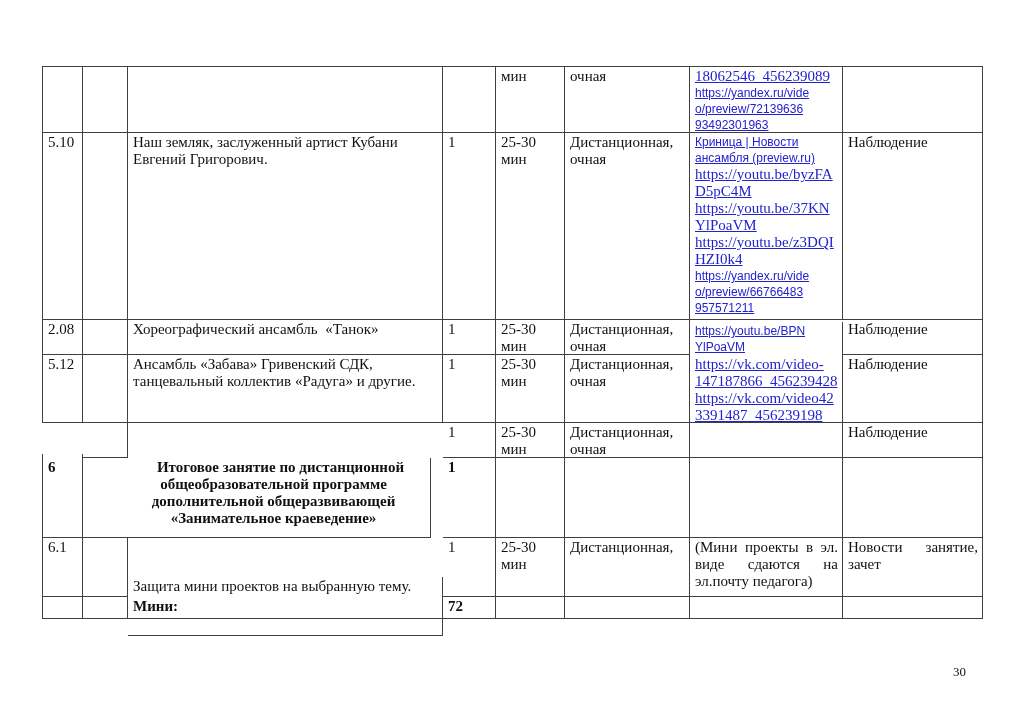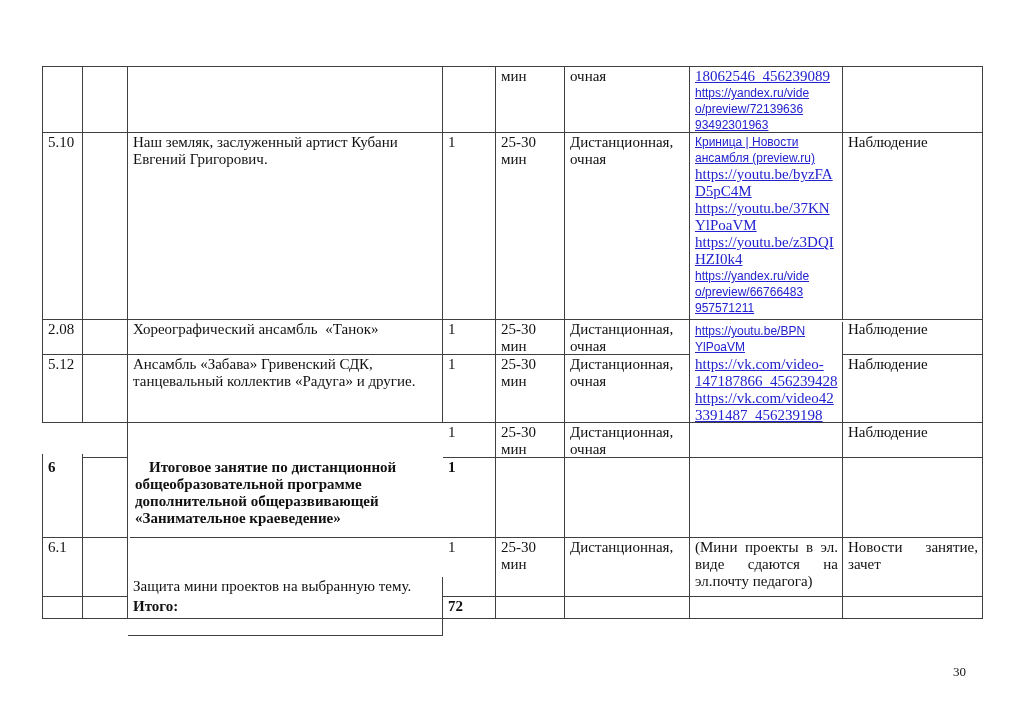--- a/index.html
+++ b/index.html
@@ -155,21 +155,21 @@
         <div class="ln">очная</div>
       </div>
       <div class="cell" style="left: 648px; top: 357px; width: 153px; height: 35px;"></div>
       <div class="cell" style="left: 801px; top: 357px; width: 140px; height: 35px;">
         <div class="ln">Наблюдение</div>
       </div>
       <div class="cell b cl" style="left: 0px; top: 392px; width: 41px; height: 80px;">
         <div class="ln">6</div>
       </div>
       <div class="cell" style="left: 41px; top: 392px; width: 45px; height: 80px;"></div>
-      <div class="cell b" style="left: 88px; top: 392px; width: 315px; height: 80px;">
+      <div class="cell b" style="left: 74px; top: 392px; width: 315px; height: 80px; text-align: center;">
         <div class="ln ind">Итоговое занятие по дистанционной</div>
         <div class="ln">общеобразовательной программе</div>
         <div class="ln">дополнительной общеразвивающей</div>
         <div class="ln">«Занимательное краеведение»</div>
       </div>
       <div class="cell b" style="left: 401px; top: 392px; width: 53px; height: 80px;">
         <div class="ln">1</div>
       </div>
       <div class="cell" style="left: 454px; top: 392px; width: 69px; height: 80px;"></div>
       <div class="cell" style="left: 523px; top: 392px; width: 125px; height: 80px;"></div>
@@ -197,21 +197,21 @@
         <div class="ln jst">виде сдаются на</div>
         <div class="ln">эл.почту педагога)</div>
       </div>
       <div class="cell" style="left: 801px; top: 472px; width: 140px; height: 59px;">
         <div class="ln jst">Новости занятие,</div>
         <div class="ln">зачет</div>
       </div>
       <div class="cell cl" style="left: 0px; top: 531px; width: 41px; height: 22px;"></div>
       <div class="cell" style="left: 41px; top: 531px; width: 45px; height: 22px;"></div>
       <div class="cell b" style="left: 86px; top: 531px; width: 315px; height: 22px;">
-        <div class="ln">Итого:</div>
+        <div class="ln">Мини:</div>
       </div>
       <div class="cell b" style="left: 401px; top: 531px; width: 53px; height: 22px;">
         <div class="ln">72</div>
       </div>
       <div class="cell" style="left: 454px; top: 531px; width: 69px; height: 22px;"></div>
       <div class="cell" style="left: 523px; top: 531px; width: 125px; height: 22px;"></div>
       <div class="cell" style="left: 648px; top: 531px; width: 153px; height: 22px;"></div>
       <div class="cell" style="left: 801px; top: 531px; width: 140px; height: 22px;"></div>
     </div>
   <div class="pageno">30</div>

